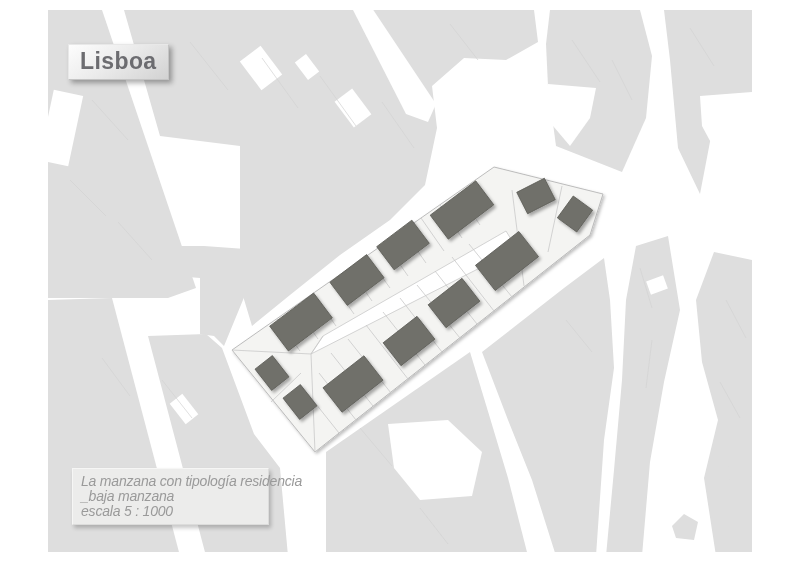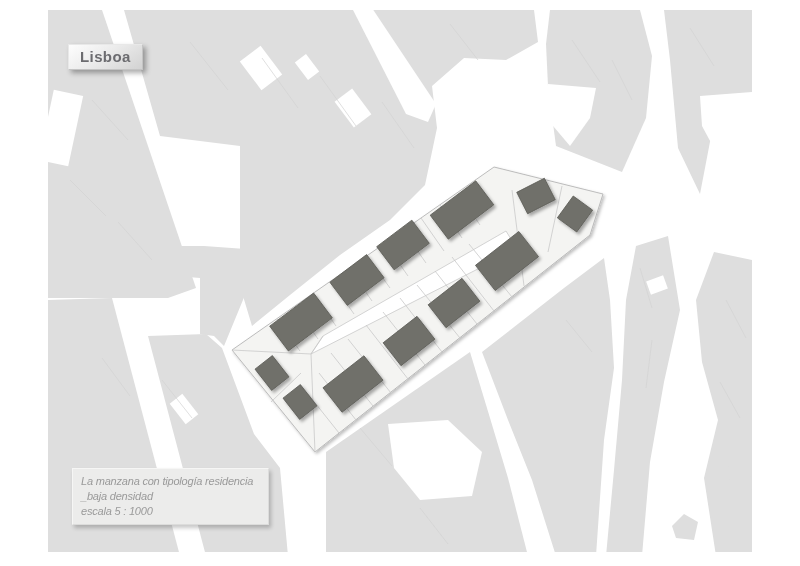--- a/index.html
+++ b/index.html
@@ -3,26 +3,26 @@
 <meta charset="utf-8">
 <style>
   html,body{margin:0;padding:0;background:#ffffff;}
   .page{position:relative;width:800px;height:566px;background:#ffffff;overflow:hidden;
         font-family:"Liberation Sans",sans-serif;}
   .map-svg{position:absolute;left:0;top:0;}
   .title-box{position:absolute;left:68px;top:44px;padding:3px 11px 4px 11px;
         background:linear-gradient(145deg,#fdfdfd 0%,#ececec 45%,#d2d2d2 100%);
         border:1px solid #e8e8e8;border-right-color:#c4c4c4;border-bottom-color:#c4c4c4;
         box-shadow:3px 3px 5px rgba(0,0,0,0.33);
-        font-weight:bold;font-size:15px;letter-spacing:.4px;color:#6c6c70;}
+        font-weight:bold;font-size:23px;letter-spacing:.4px;color:#6c6c70;}
   .caption-box{position:absolute;left:72px;top:468px;width:187px;
         background:#ececeb;border:1px solid #f6f6f5;border-right-color:#dcdcdb;border-bottom-color:#dcdcdb;
         box-shadow:2px 3px 4px rgba(0,0,0,0.22);
         padding:5px 0 5px 8px;
-        font-style:italic;font-size:11px;line-height:15px;letter-spacing:-0.2px;color:#9a9a9a;
+        font-style:italic;font-size:14px;line-height:15px;letter-spacing:-0.2px;color:#9a9a9a;
         white-space:nowrap;}
   .caption-box div{height:15px;}
 </style>
 </head>
 <body>
 
 <div class="page">
 
   <svg class="map-svg" width="800" height="566" viewBox="0 0 800 566">
     <defs>
@@ -143,17 +143,17 @@
 
     </g>
   </svg>
 
   <div class="title-box">
     <span>Lisboa</span>
   </div>
 
   <div class="caption-box">
     <div>La manzana con tipología residencia</div>
-    <div>_baja densidad</div>
+    <div>_baja manzana</div>
     <div>escala 5 : 1000</div>
   </div>
 
 </div>
 
 </body></html>

